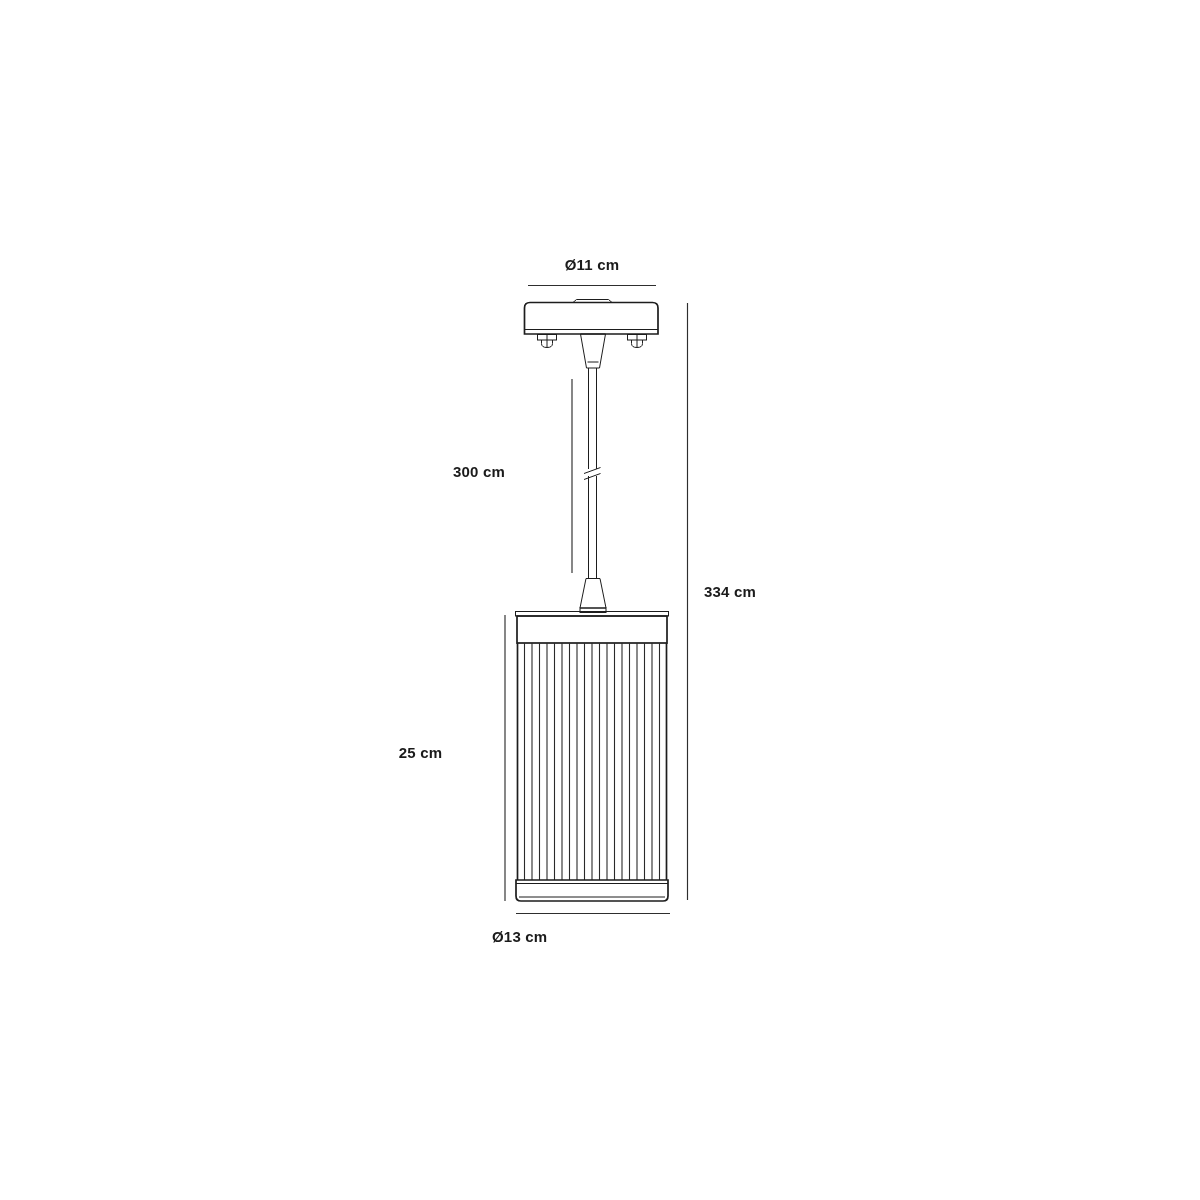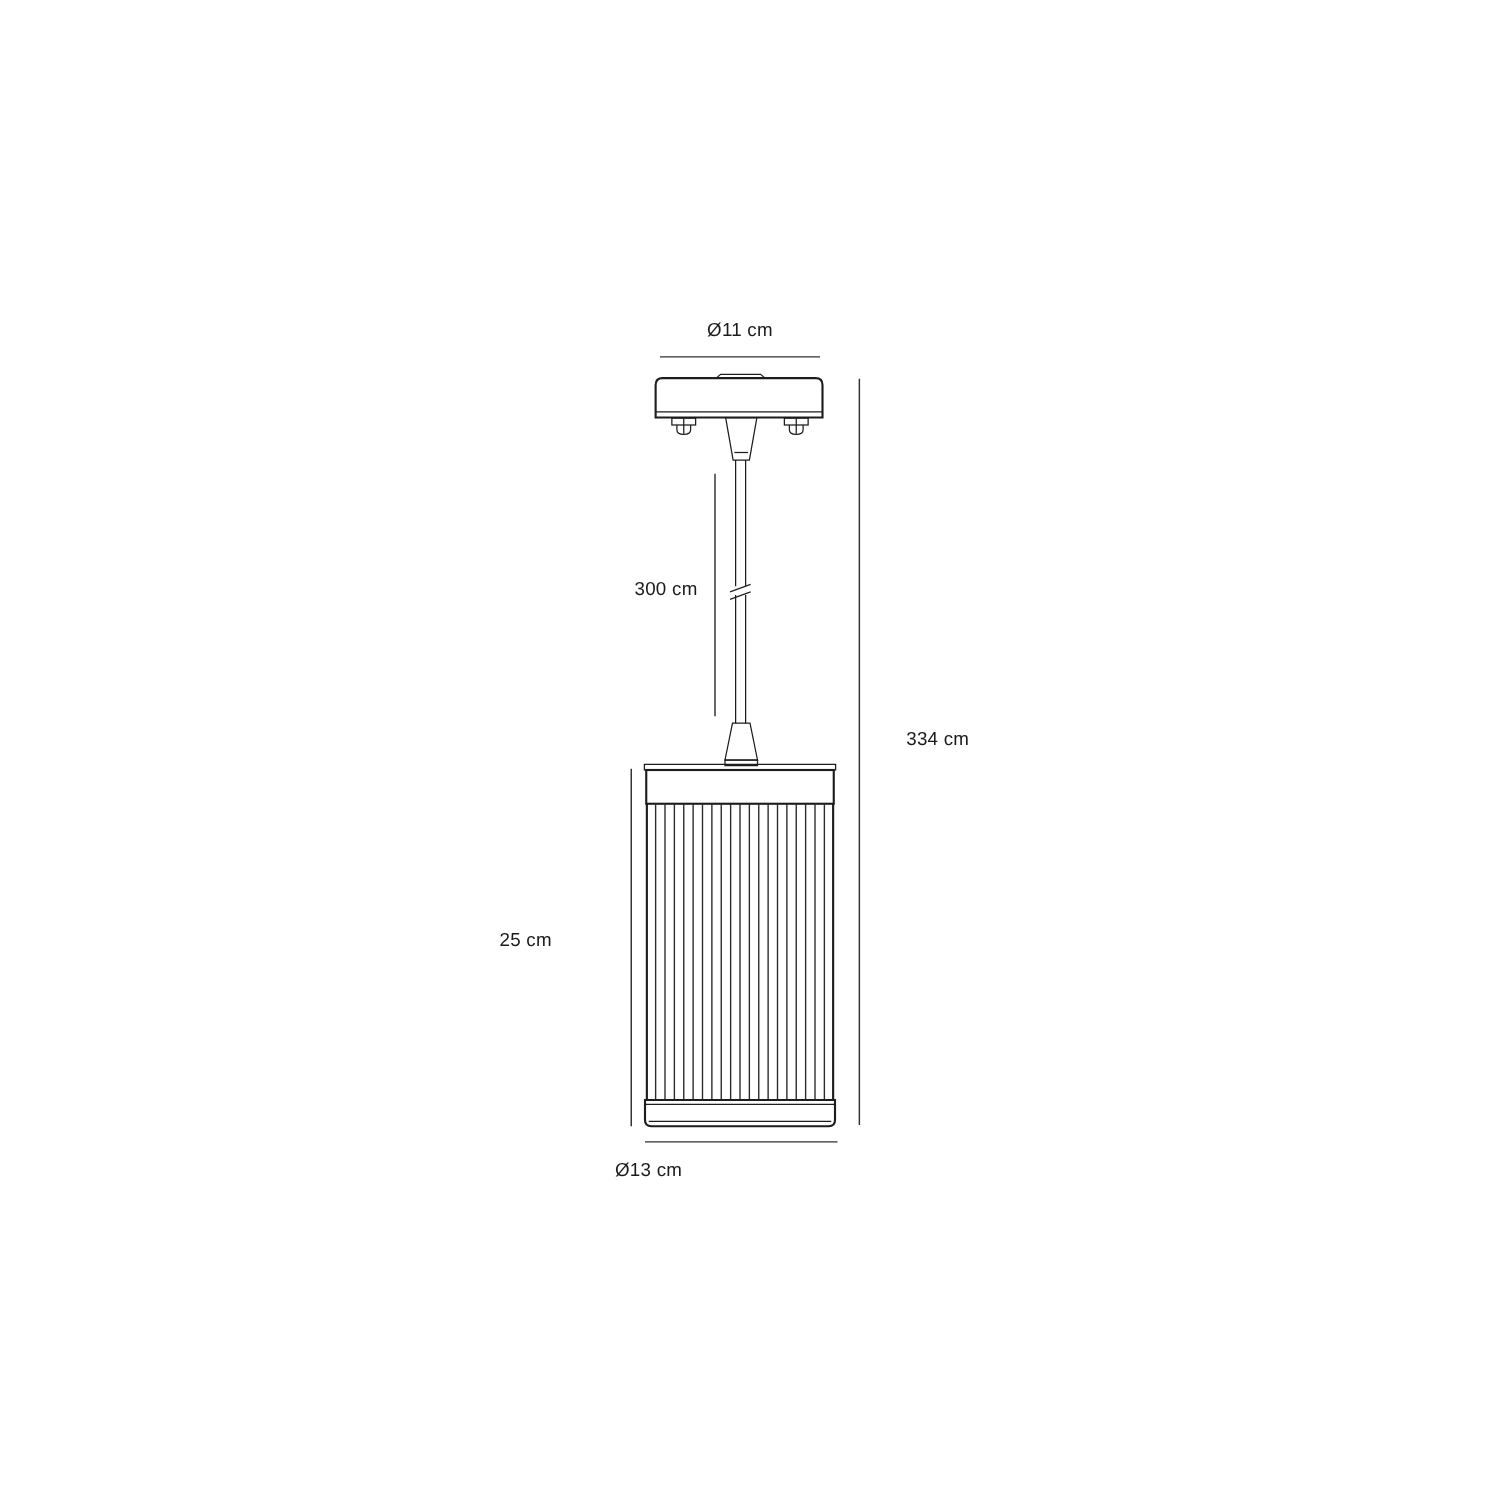--- a/index.html
+++ b/index.html
@@ -6,26 +6,26 @@
   .canvas {
     position:relative; width:1200px; height:1200px; background:#ffffff;
     font-family:"Liberation Sans", sans-serif; overflow:hidden;
   }
   svg.drawing { position:absolute; left:0; top:0; }
   .outline   { fill:none; stroke:#1d1d1d; stroke-width:1.7; }
   .thin      { fill:none; stroke:#1d1d1d; stroke-width:1; }
   .rib       { fill:none; stroke:#2a2a2a; stroke-width:1.1; }
   .dim       { fill:none; stroke:#2e2e2e; stroke-width:1.15; }
   .label {
-    position:absolute; font-size:15px; font-weight:400; color:#1b1b1b;
+    position:absolute; font-size:15px; font-weight:700; color:#1b1b1b;
     letter-spacing:.2px; line-height:18px; white-space:nowrap;
   }
   .lbl-canopy-dia { left:492px; top:256px; width:200px; text-align:center; }
-  .lbl-cord-len   { left:400px; top:463px; width:158px; text-align:right; }
-  .lbl-total-h    { left:704px; top:583px;margin-left:21px; }
+  .lbl-cord-len   { left:400px; top:463px; width:158px; text-align:center; }
+  .lbl-total-h    { left:704px; top:583px; }
   .lbl-shade-h    { left:350px; top:744px; width:141px; text-align:center; }
   .lbl-shade-dia  { left:492px; top:928px; width:200px; text-align:left; }
 </style>
 </head>
 <body>
 
 <div class="canvas">
 
   <svg class="drawing" width="1200" height="1200" viewBox="0 0 1200 1200">
 

